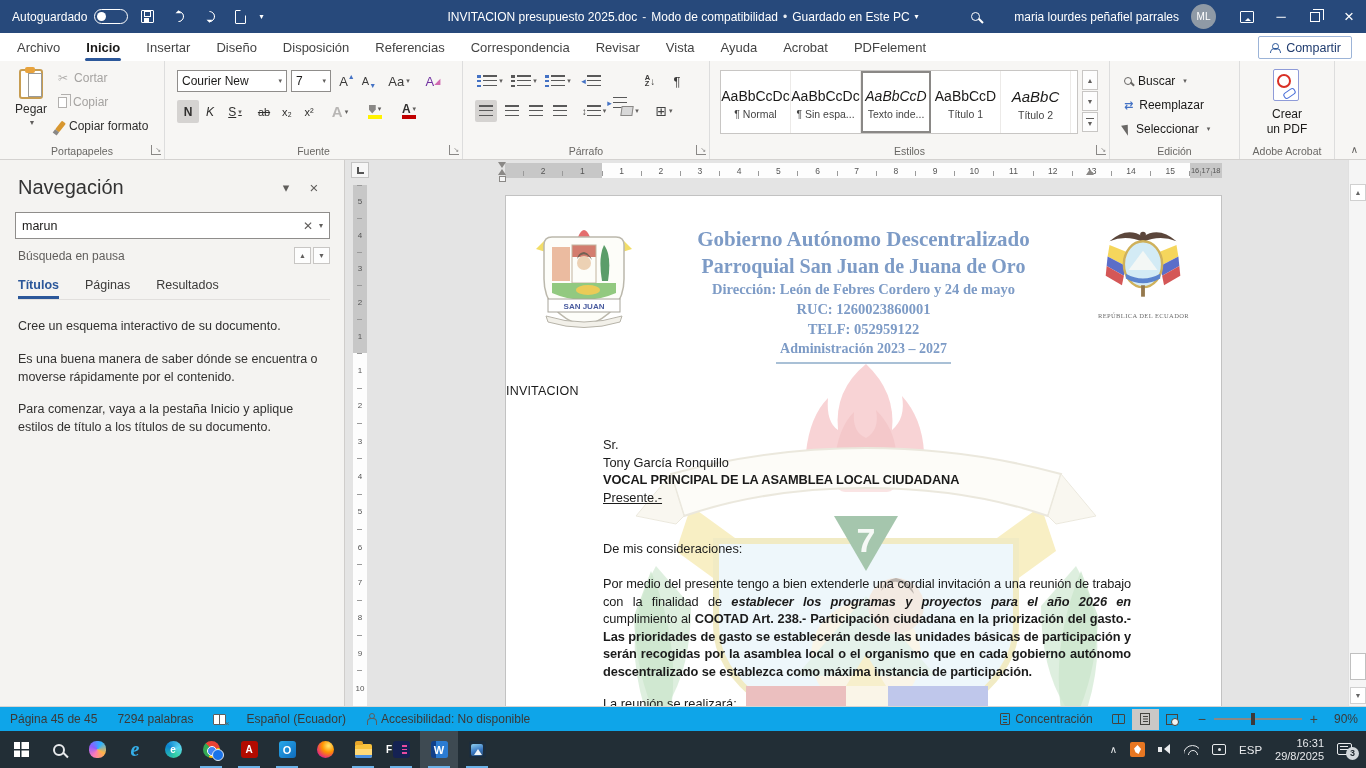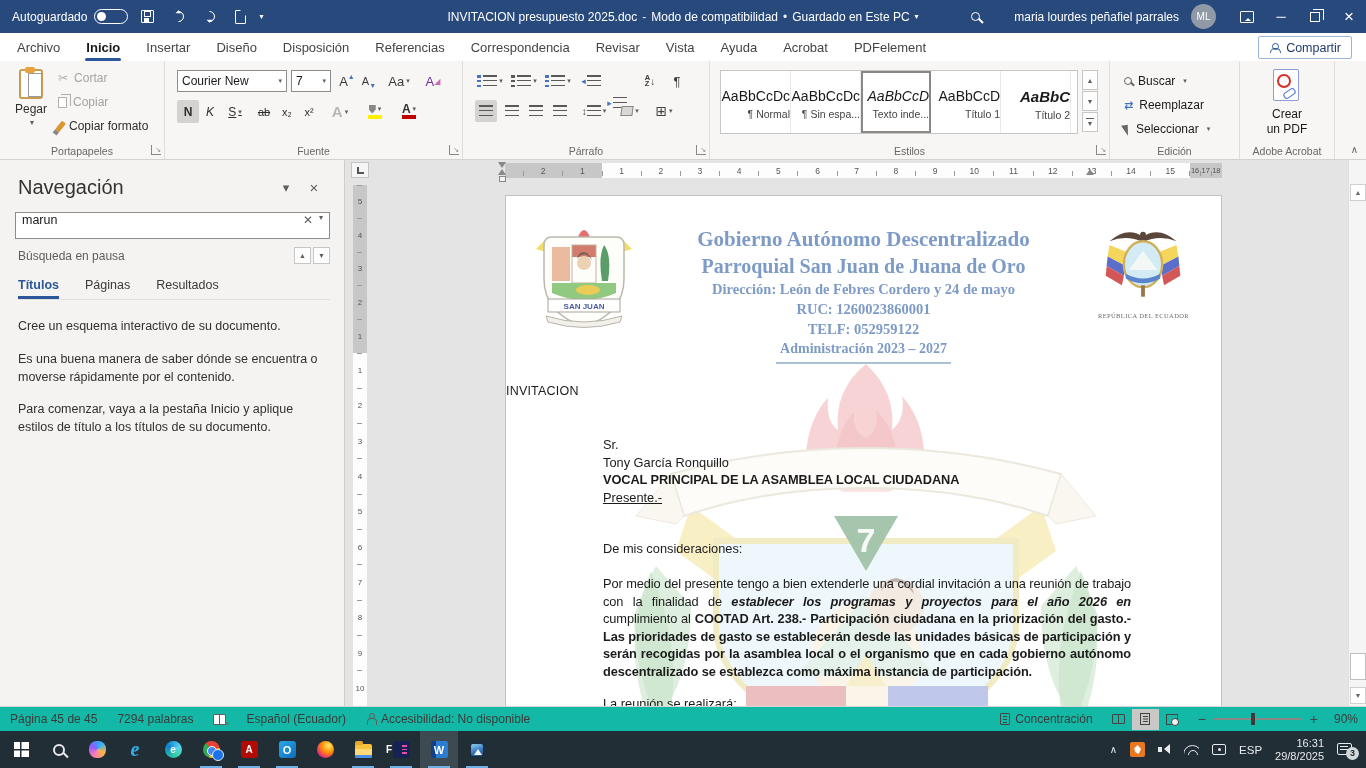--- a/index.html
+++ b/index.html
@@ -88,26 +88,26 @@
   .ic-marks.num{background:repeating-linear-gradient(to bottom,#595959 0 2.5px,transparent 2.5px 4.8px)}
   .ind-ic{position:relative}
   .ind-ic .ar{font-size:9px;color:#4472c4;margin-right:1px}
   .sortstack{display:flex;flex-direction:column;font-size:7.5px;font-weight:700;line-height:6.5px;color:#3b3a39}
   .pilc{font-size:13px;color:#3b3a39}
   .spc{font-size:11px}
   .shade{width:12px;height:10px;background:#d8d8d8;border:1px solid #8a8886;transform:skewX(-8deg)}
   .bord{font-size:14px;color:#444;line-height:14px}
   .g-styles{left:710px;width:400px}
   .gallery{position:absolute;left:10px;top:9px;width:358px;height:64px;background:#fff;border:1px solid #c8c6c4;display:flex}
-  .style-cell{width:70px;border-right:1px solid #eceae8;display:flex;flex-direction:column;align-items:flex-end;justify-content:center;gap:4px;padding-top:4px}
+  .style-cell{width:70px;border-right:1px solid #eceae8;display:flex;flex-direction:column;align-items:center;justify-content:center;gap:4px;padding-top:4px}
   .style-prev{font-size:14px;color:#1b1a19;white-space:nowrap}
   .style-name{font-size:10.5px;color:#444;white-space:nowrap}
   .style-cell.sel{border:2px solid #8a8886;background:#fff}
   .style-cell.ital .style-prev{font-style:italic}
-  .style-cell.boldital .style-prev{font-weight:700;font-style:italic;font-size:15px}
+  .style-cell.boldital .style-prev{font-weight:400;font-style:italic;font-size:15px}
   .gal-scroll{position:absolute;left:372px;top:9px;display:flex;flex-direction:column;gap:1px}
   .gal-btn{width:16px;height:20px;background:#fdfdfd;border:1px solid #c8c6c4;font-size:7px;color:#605e5c;display:flex;align-items:center;justify-content:center;flex-direction:column}
   .gal-btn .bar{width:8px;height:1px;background:#605e5c;margin-bottom:1px}
   .g-edit{left:1110px;width:130px}
   .edit-item{position:absolute;left:14px;display:flex;align-items:center;gap:6px;font-size:12px;color:#1b1a19;height:20px}
   .ic-mag{width:8px;height:8px;border:1.6px solid #6a6866;border-radius:50%;position:relative}
   .ic-mag::after{content:"";position:absolute;width:5px;height:1.6px;background:#6a6866;transform:rotate(45deg);right:-4px;bottom:-1px}
   .ic-repl{font-size:11px;color:#4472c4;font-weight:700}
   .ic-cursor{width:0;height:0;border-left:6px solid #6a6866;border-top:3px solid transparent;border-bottom:9px solid transparent;transform:rotate(-35deg)}
   .g-acrobat{left:1240px;width:95px;border-right:1px solid #ddd}
@@ -115,21 +115,21 @@
   .pdficon::before{content:"";position:absolute;left:3px;top:4px;width:10px;height:10px;border:2.5px solid #d93025;border-radius:50%}
   .pdficon::after{content:"";position:absolute;right:2px;bottom:3px;width:11px;height:5px;border:1.6px solid #4a6fd8;border-radius:3px;transform:rotate(-35deg)}
   .pdflbl{position:absolute;left:0;right:0;text-align:center;font-size:12px;color:#1b1a19;line-height:15px}
   .collapse-rib{position:absolute;right:8px;bottom:4px;font-size:10px;color:#605e5c}
 
   
   .navpane{position:absolute;left:0;top:160px;width:345px;height:546px;background:#f4f3f1;border-right:1px solid #cfcdcb;overflow:hidden}
   .nav-head{display:flex;align-items:center;margin:16px 16px 0 18px}
   .nav-title{font-size:20px;color:#333;font-weight:400;flex:1}
   .nav-hbtn{width:28px;text-align:center;color:#605e5c;font-size:13px}
-  .nav-search{margin:13px 14px 0 15px;height:27px;background:#fff;border:1px solid #8f8d8b;display:flex;align-items:flex-start;padding:0 6px;gap:6px}
+  .nav-search{margin:13px 14px 0 15px;height:27px;background:#fff;border:1px solid #8f8d8b;display:flex;align-items:center;padding:0 6px;gap:6px}
   .nav-search input{flex:1;border:none;outline:none;font-size:12.5px;color:#1b1a19;font-family:inherit;background:transparent}
   .nsx{color:#605e5c;font-size:12px}
   .nav-srow{display:flex;align-items:center;margin:8px 14px 0 18px}
   .nav-status{flex:1;font-size:12px;color:#605e5c}
   .updn{display:flex;gap:2px}
   .updn span{width:17px;height:17px;border:1px solid #c8c6c4;background:#fdfdfd;font-size:7px;color:#605e5c;display:flex;align-items:center;justify-content:center}
   .nav-tabs{display:flex;gap:26px;margin:14px 14px 0 18px;border-bottom:1px solid #e1dfdd}
   .nav-tab{font-size:12.5px;color:#3b3a39;padding-bottom:7px;position:relative}
   .nav-tab.active{color:#2b579a;font-weight:700}
   .nav-tab.active::after{content:"";position:absolute;left:0;right:0;bottom:0;height:3px;background:#2b579a}
@@ -182,21 +182,21 @@
   .b{font-weight:700}
   .body-p2{position:absolute;left:97px;top:500px;font-size:12.8px;color:#1b1b1b}
 
   
   .scrollcol{position:absolute;left:1348px;top:160px;width:18px;height:546px;background:#f5f5f5;border-left:1px solid #e0e0e0}
   .sc-btn{position:absolute;left:1px;width:16px;height:17px;background:#fff;border:1px solid #d0d0d0;color:#666;font-size:7px;display:flex;align-items:center;justify-content:center}
   .sc-up{top:24px}.sc-dn{bottom:2px}
   .sc-thumb{position:absolute;left:1px;top:493px;width:16px;height:27px;background:#fff;border:1px solid #c0c0c0}
 
   
-  .statusbar{position:absolute;left:0;top:706px;width:1366px;height:25px;background:#14b8a6;border-top:1px solid #d6d4d2;display:flex;align-items:center;font-size:12px;color:#3b3a39}
+  .statusbar{position:absolute;left:0;top:706px;width:1366px;height:25px;background:#0ea5e9;border-top:1px solid #d6d4d2;display:flex;align-items:center;font-size:12px;color:#3b3a39}
   .sb-left{display:flex;align-items:center;gap:20px;padding-left:10px}
   .sb-item{display:flex;align-items:center;gap:5px}
   .ic-book{width:13px;height:11px;border:1.2px solid #605e5c;border-radius:1px;position:relative;background:#fff}
   .ic-book::before{content:"";position:absolute;left:5px;top:0;bottom:0;width:1px;background:#605e5c}
   .ic-book::after{content:"×";position:absolute;right:-4px;bottom:-4px;font-size:8px;color:#605e5c}
   .ic-person{width:10px;height:12px;position:relative}
   .ic-person::before{content:"";position:absolute;left:3px;top:0;width:4px;height:4px;border:1.2px solid #605e5c;border-radius:50%}
   .ic-person::after{content:"";position:absolute;left:1px;top:5px;width:8px;height:6px;border:1.2px solid #605e5c;border-bottom:none;border-radius:4px 4px 0 0}
   .sb-right{position:absolute;right:8px;display:flex;align-items:center;gap:12px}
   .ic-focus{width:10px;height:12px;border:1.2px solid #44433f;border-radius:1px;position:relative}

